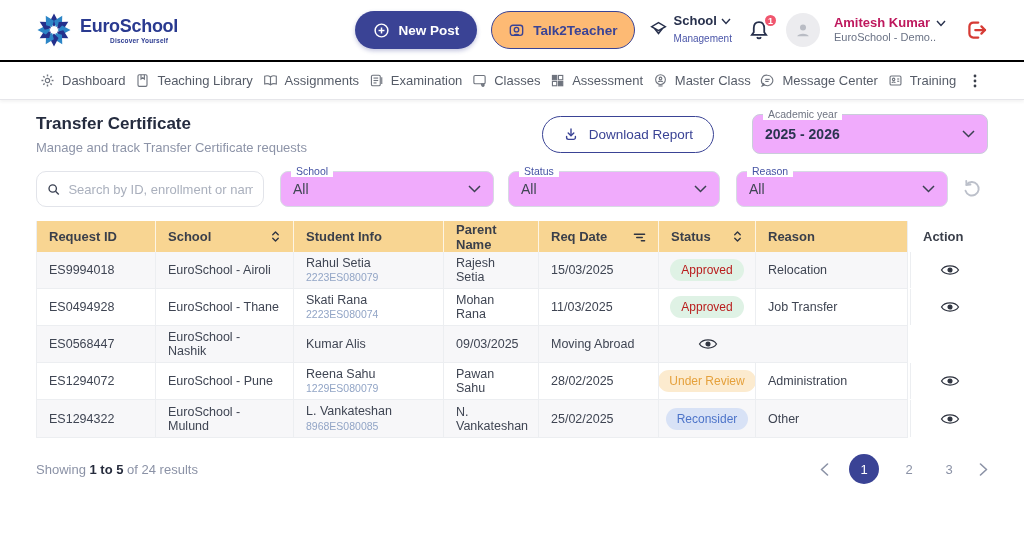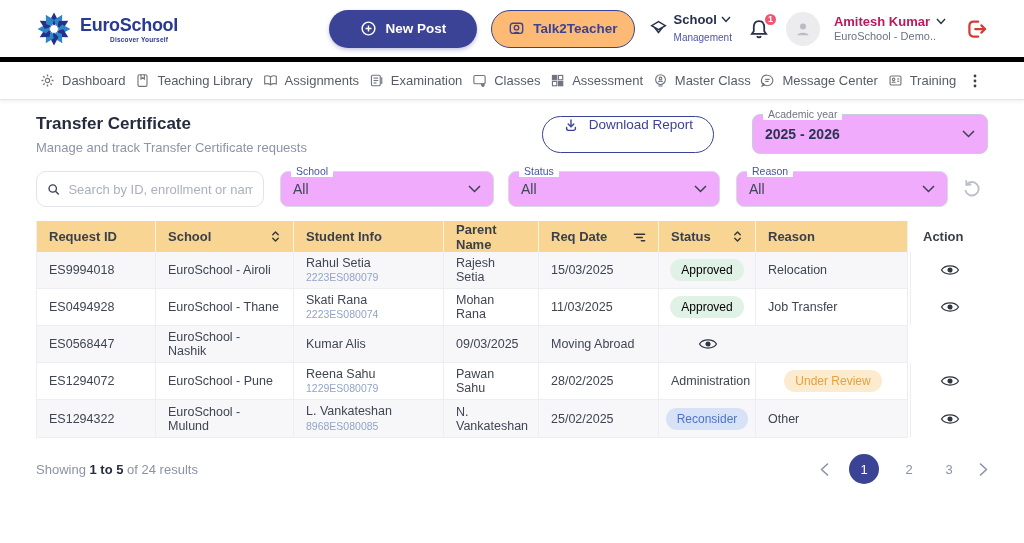--- a/index.html
+++ b/index.html
@@ -4,28 +4,28 @@
 <style>
   * { margin:0; padding:0; box-sizing:border-box; }
   html,body { background:#fff; }
   .screen {
     width:1024px; height:543px; background:#fff; position:relative; overflow:hidden;
     font-family:"Liberation Sans","DejaVu Sans",sans-serif; color:#3f4553;
   }
   svg { display:block; }
 
   
-  .top { height:62px; display:flex; align-items:center; padding:0 36px; border-bottom:5px solid #000000; }
+  .top { height:62px; display:flex; align-items:center; padding:0 36px; border-bottom:2px solid #000000; }
   .logo { display:flex; align-items:center; gap:8px; }
   .logo-text .brand { font-size:18px; font-weight:bold; color:#2a3a90; letter-spacing:-0.3px; }
   .logo-text .tagline { font-size:6.5px; font-weight:bold; color:#2a3a90; margin-left:30px; letter-spacing:.2px; }
   .top-right { margin-left:auto; display:flex; align-items:center; gap:14px; }
   .btn-new {
     display:flex; align-items:center; gap:8px; background:#3a4395; color:#fff;
-    border:none; border-radius:19px; height:38px; padding:0 31px; font-size:13.5px; font-weight:bold;
+    border:none; border-radius:19px; height:38px; padding:0 18px; font-size:13.5px; font-weight:bold;
     font-family:inherit; box-shadow:0 2px 4px rgba(58,67,149,.3); cursor:pointer;
   }
   .btn-talk {
     display:flex; align-items:center; gap:8px; background:#fdba74; color:#3a4395;
     border:1.5px solid #3a4395; border-radius:19px; height:38px; padding:0 16px;
     font-size:13.5px; font-weight:bold; font-family:inherit; cursor:pointer;
   }
   .school-switch { display:flex; align-items:center; gap:6px; cursor:pointer; }
   .school-switch .lines { line-height:1.1; }
   .school-switch .l1 { font-size:13px; font-weight:bold; color:#27304c; display:flex; align-items:center; gap:4px; }
@@ -51,21 +51,21 @@
   .nav-item .ni { color:#6f747e; }
   .kebab { cursor:pointer; padding:0 2px; }
 
   
   .content { padding:0 36px; }
   .page-head { margin-top:14px; display:flex; align-items:flex-start; }
   .page-title { font-size:17px; font-weight:bold; color:#252c3f; }
   .page-sub { font-size:13px; color:#8d94a8; margin-top:6px; }
   .page-head-right { margin-left:auto; display:flex; align-items:center; gap:38px; }
   .btn-download {
-    display:flex; align-items:flex-start; gap:10px; background:#fff; color:#3a4395;
+    display:flex; align-items:center; gap:10px; background:#fff; color:#3a4395;
     border:1px solid #3a4395; border-radius:19px; height:37px; padding:0 20px;
     font-size:13.5px; font-family:inherit; cursor:pointer;
   }
   .fieldbox { position:relative; border:1px solid #c9cdda; border-radius:8px; height:40px;
     display:flex; align-items:center; padding:16px 12px; background:#f0abfc; cursor:pointer; }
   .fieldbox .flabel {
     position:absolute; top:-7px; left:10px; background:#fff; padding:0 5px; font-size:10.5px; color:#6f7482;
   }
   .fieldbox .fvalue { font-size:14px; color:#2a3550; font-weight:bold; }
   .fieldbox .chev { margin-left:auto; }
@@ -104,21 +104,21 @@
   .trow { height:37px; border-bottom:1px solid #eceef1; background:#fff; }
   .trow:nth-child(even) { background:#f7f7f9; }
   .trow:last-child { border-bottom:none; }
   .td { display:flex; align-items:center; padding:0 12px; font-size:12.5px; color:#3f4553;
     border-right:1px solid #eceef1; overflow:hidden; }
   .td:last-child { border-right:none; }
   .td-student { flex-direction:column; align-items:flex-start; justify-content:center; line-height:1.25; }
   .s-code { font-size:10.5px; color:#92a5c6; }
   .td-status { justify-content:center; }
   .badge { font-size:12px; padding:4px 11px; border-radius:11px; white-space:nowrap; }
-  .status-approved { background:#dff2e5; color:#000000; }
+  .status-approved { background:#dff2e5; color:#b91c1c; }
   .status-withdrawn { background:#fbe4e2; color:#d84a42; }
   .status-under-review { background:#fcebcf; color:#e5a13c; }
   .status-reconsider { background:#d8e2f6; color:#4d74c9; }
   .td-action { justify-content:center; }
   .eye-btn { background:none; border:none; cursor:pointer; color:#2f3440; padding:2px; }
 
   
   .tfoot { margin-top:16px; display:flex; align-items:center; }
   .showing { font-size:13px; color:#8b92a6; }
   .showing b { color:#262c3d; }
@@ -524,24 +524,24 @@
 
       <div class="trow">
         <div class="td">ES1294072</div>
         <div class="td">EuroSchool - Pune</div>
         <div class="td td-student">
           <span>Reena Sahu</span>
           <span class="s-code">1229ES080079</span>
         </div>
         <div class="td">Pawan Sahu</div>
         <div class="td">28/02/2025</div>
-        <div class="td">Administration</div>
         <div class="td td-status">
             <span class="badge status-under-review">Under Review</span>
           </div>
+        <div class="td">Administration</div>
         <div class="td td-action">
           <button class="eye-btn">
             <svg width="20" height="14" viewBox="0 0 20 14" fill="none" stroke="currentColor" stroke-width="1.3">
                 <path d="M1.5 7 C5 1.6 15 1.6 18.5 7 C15 12.4 5 12.4 1.5 7 Z"></path>
                 <circle cx="10" cy="7" r="1.9" fill="currentColor"></circle>
               </svg>
           </button>
         </div>
       </div>
 

